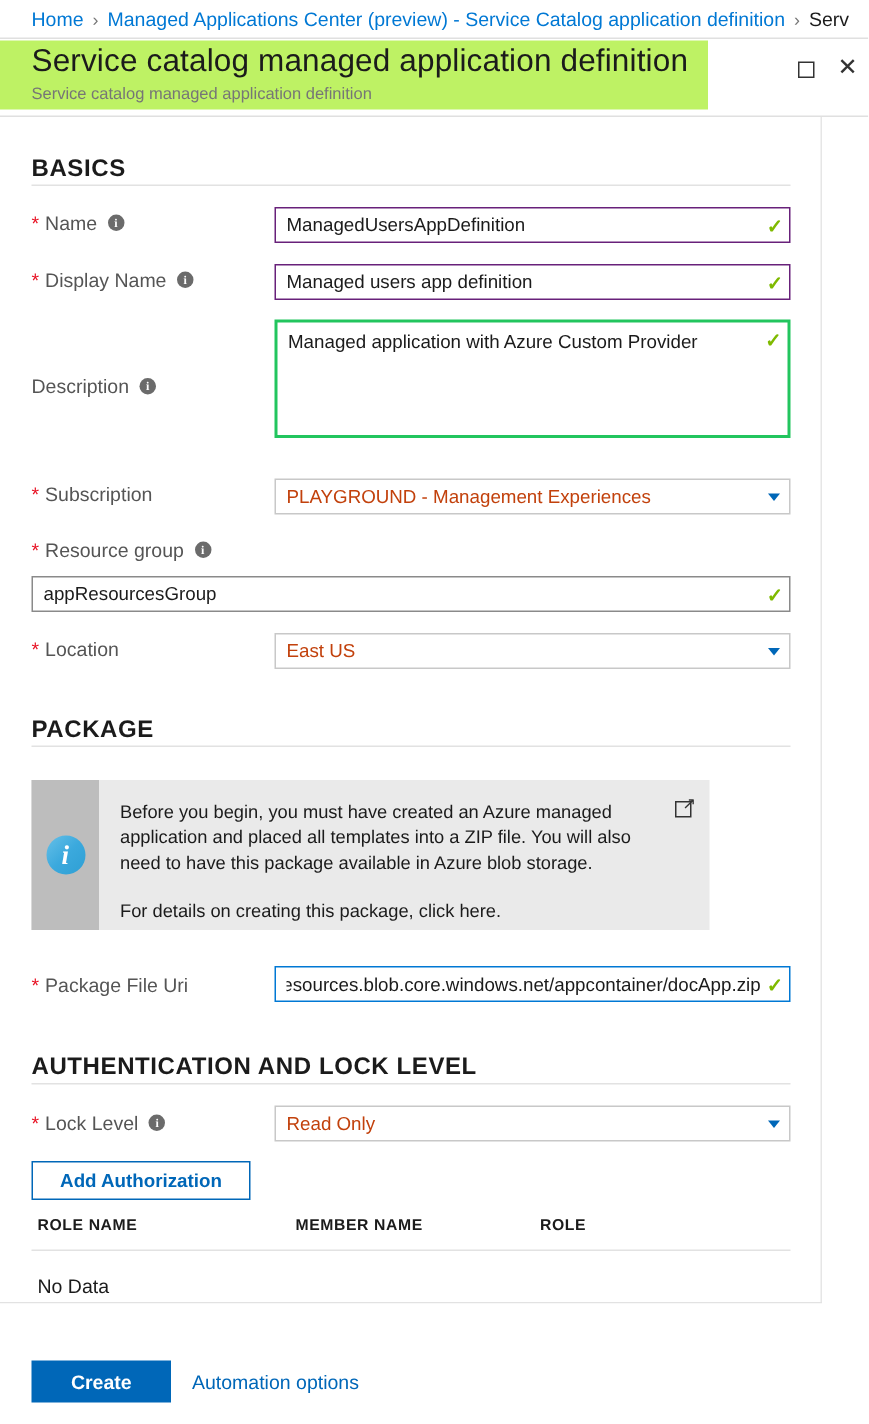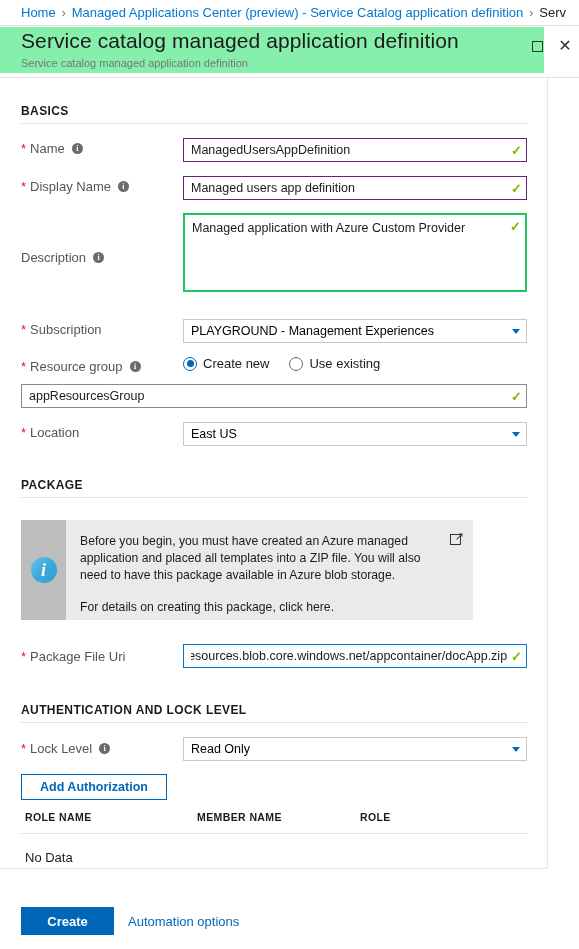--- a/index.html
+++ b/index.html
@@ -35,22 +35,22 @@
   }
   .crumb.home { color: #0078d4; }
   .crumb-sep {
     color: #767676; font-size: 12px;
     margin: 0 6px; line-height: 26px;
   }
 
   
   .blade-header {
     position: absolute; left: 0; top: 27px;
-    width: 544px; height: 46px;
-    background: #86efac;
+    width: 472px; height: 46px;
+    background: #bef264;
   }
   .blade-title {
     position: absolute; left: 21px; top: 2px;
     font-size: 21px; font-weight: 400; color: #1b1b1b;
     letter-spacing: 0.1px;
     white-space: nowrap;
   }
   .blade-sub {
     position: absolute; left: 21px; top: 30px;
     font-size: 11px; color: #767676;
@@ -79,21 +79,21 @@
   
   .form {
     position: absolute; left: 0; top: 78px;
     width: 548px; height: 790px;
     background: #ffffff;
     border-right: 1px solid #e6e6e6;
   }
 
   .section-title {
     position: absolute; left: 21px;
-    font-size: 12px; font-weight: bold; color: #1b1b1b;
+    font-size: 16px; font-weight: bold; color: #1b1b1b;
     letter-spacing: 0.4px;
   }
   .section-rule {
     position: absolute; left: 21px; width: 506px;
     height: 1px; background: #e2e2e2;
   }
 
   .field-label {
     position: absolute; left: 21px;
     font-size: 13px; color: #555555;
@@ -143,21 +143,21 @@
   }
   .ta .val { flex: 1; line-height: 16px; }
 
   .dd {
     position: absolute;
     height: 24px;
     background: #ffffff;
     border: 1px solid #c8c8c8;
     display: flex; align-items: center;
     padding: 0 6px 0 7px;
-    font-size: 12.5px; color: #000000;
+    font-size: 12.5px; color: #c2410c;
     cursor: pointer;
   }
   .dd .val { flex: 1; white-space: nowrap; overflow: hidden; line-height: 22px; }
   .dd-caret {
     width: 0; height: 0; margin-left: 4px;
     border-left: 4.5px solid transparent;
     border-right: 4.5px solid transparent;
     border-top: 5px solid #0067b8;
   }
 
@@ -348,30 +348,20 @@
     </div>
     <div class="dd" style="left:183px; top:241px; width:344px;">
       <span class="val">PLAYGROUND - Management Experiences</span>
       <span class="dd-caret"></span>
     </div>
 
     <div class="field-label" style="top:281px;">
       <span class="req-star">*</span>
       <span>Resource group</span>
       <span class="info-icon">i</span>
-    </div>
-    <div class="radio-group" style="left:183px; top:278px;">
-      <label class="radio on">
-        <span class="dot"></span>
-        <span>Create new</span>
-      </label>
-      <label class="radio">
-        <span class="dot"></span>
-        <span>Use existing</span>
-      </label>
     </div>
     <div class="tb" style="left:21px; top:306px; width:506px; border-color:#8a8a8a;">
       <span class="val">appResourcesGroup</span>
       <span class="check">✓</span>
     </div>
 
     <div class="field-label" style="top:347px;">
       <span class="req-star">*</span>
       <span>Location</span>
     </div>

